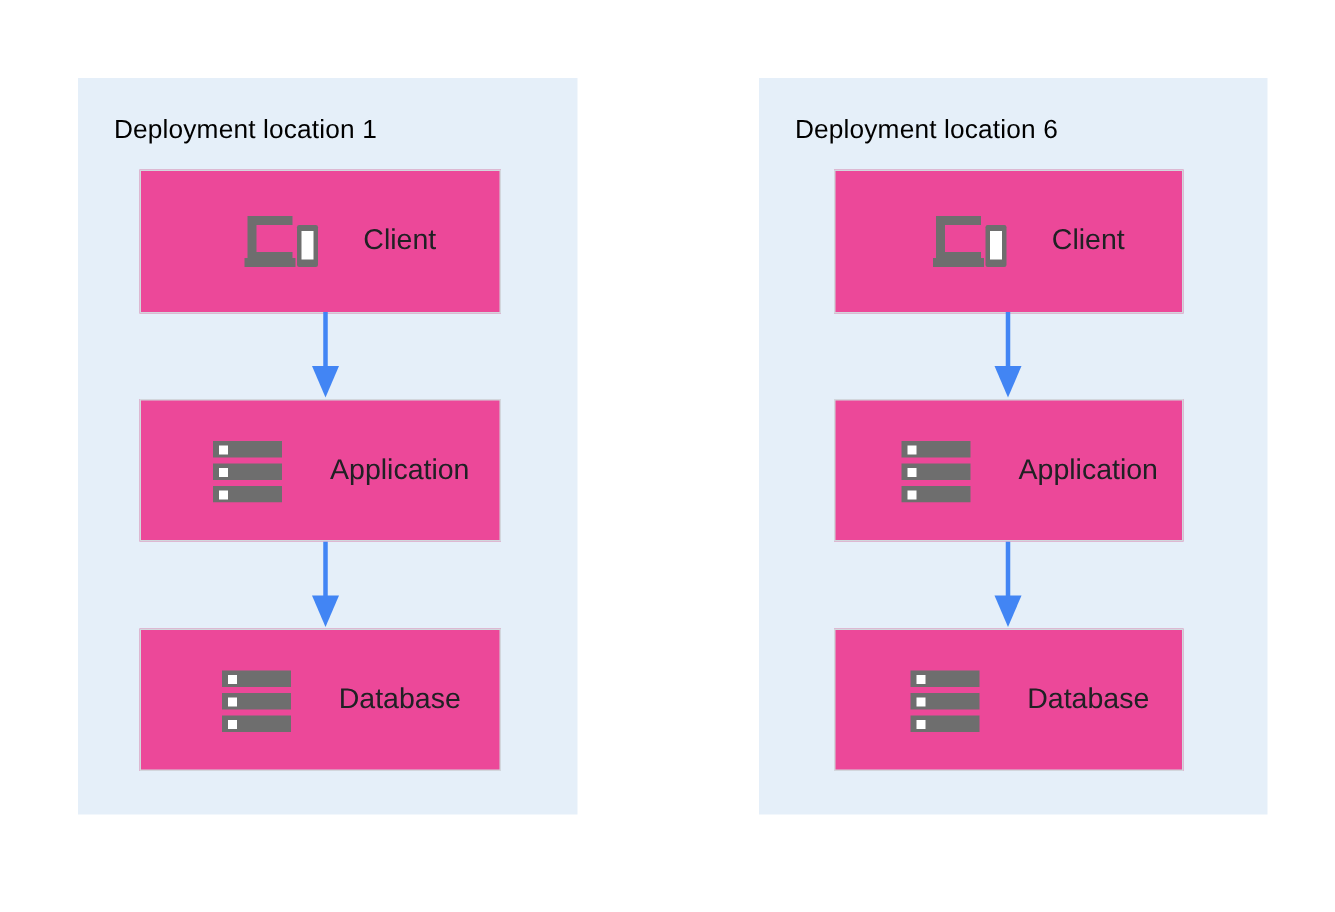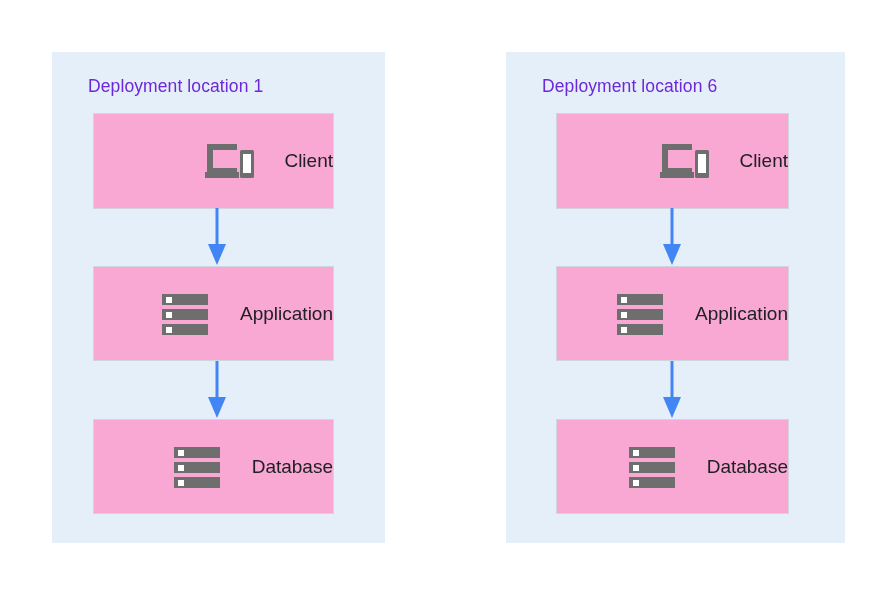--- a/index.html
+++ b/index.html
@@ -27,36 +27,36 @@
     position: absolute;
     background: #e5eff9;
     box-sizing: border-box;
   }
   .panel-1 { left: 52px;  top: 52px; width: 333px; height: 491px; }
   .panel-2 { left: 506px; top: 52px; width: 339px; height: 491px; }
 
   .panel-title {
     position: absolute;
     top: 24px;
-    left: 36px;
+    left: 24px;
     font-size: 17.5px;
-    color: #6d28d9;
+    color: #000000;
     letter-spacing: 0.1px;
     white-space: nowrap;
   }
 
   
   .node {
     position: absolute;
-    background: #f9a8d4;
+    background: #ec4899;
     border: 1px solid #d2d6dc;
     box-sizing: border-box;
     display: flex;
     align-items: center;
-    justify-content: flex-end;
+    justify-content: center;
     gap: 14px;
   }
   .node .icon-slot {
     width: 58px;
     min-width: 58px;
     height: 56px;
     margin-left: 22px;
     display: flex;
     align-items: center;
     justify-content: center;

